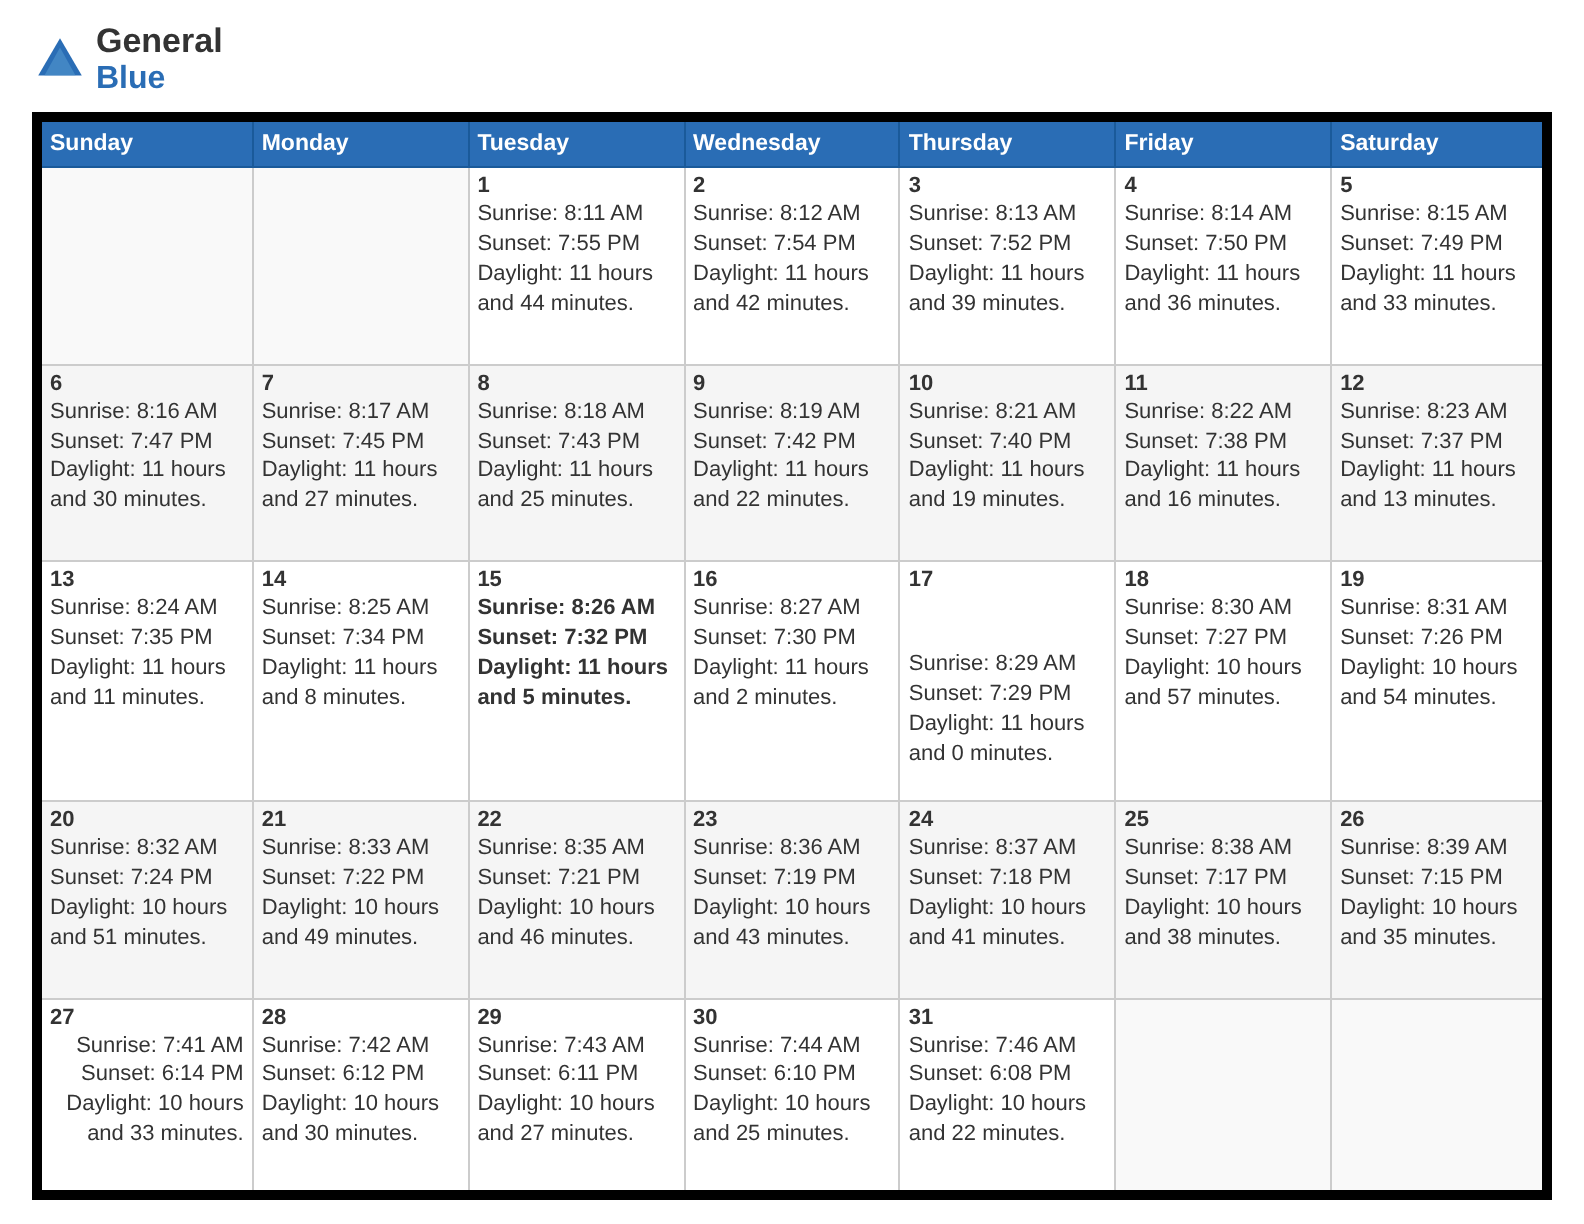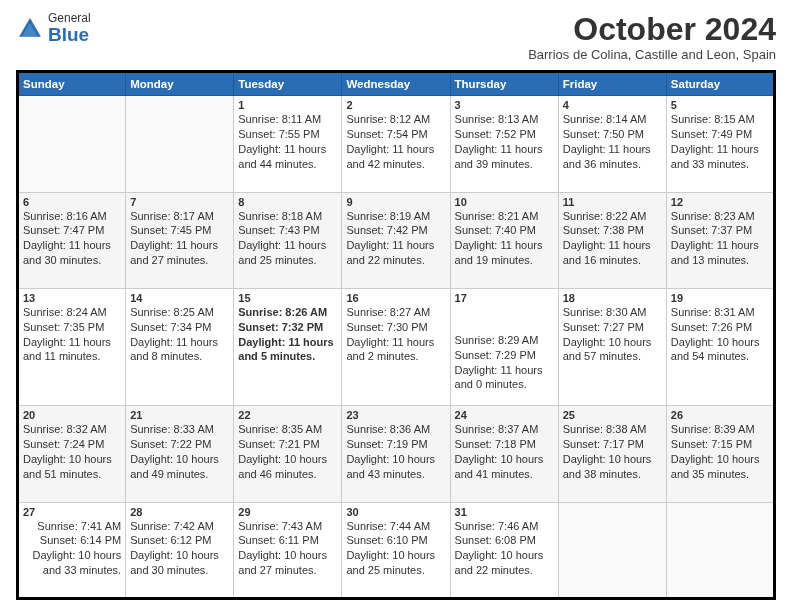--- a/index.html
+++ b/index.html
@@ -27,26 +27,26 @@
       display: flex;
       align-items: center;
       gap: 4px;
     }
     .logo-text {
       display: flex;
       flex-direction: column;
       line-height: 1.1;
     }
     .logo-general {
-      font-size: 12px;
-      font-weight: normal;
+      font-size: 17px;
+      font-weight: bold;
       color: #333;
     }
     .logo-blue {
-      font-size: 19px;
+      font-size: 16px;
       font-weight: bold;
       color: #2a6db5;
     }
     .logo-icon {
       width: 28px;
       height: 28px;
     }
     .title-block {
       text-align: right;
     }
@@ -55,21 +55,21 @@
       font-weight: bold;
       color: #333;
       line-height: 1.1;
     }
     .subtitle {
       font-size: 13px;
       color: #444;
     }
     .calendar {
       flex: 1;
-      border: 3px solid #000000;
+      border: 5px solid #000000;
       border-collapse: collapse;
       width: 100%;
       table-layout: fixed;
     }
     .calendar thead tr th {
       background: #2a6db5;
       color: #fff;
       font-size: 11.5px;
       font-weight: bold;
       padding: 5px 4px;
@@ -113,24 +113,20 @@
     <div class="logo">
       <svg class="logo-icon" viewBox="0 0 36 36">
         <polygon points="18,4 32,28 4,28" fill="#2a6db5"></polygon>
         <polygon points="18,10 28,28 8,28" fill="#5a9fd4" opacity="0.5"></polygon>
       </svg>
       <div class="logo-text">
         <span class="logo-general">General</span>
         <span class="logo-blue">Blue</span>
       </div>
     </div>
-    <div class="title-block">
-      <div class="main-title">October 2024</div>
-      <div class="subtitle">Barrios de Colina, Castille and Leon, Spain</div>
-    </div>
   </div>
 
   <table class="calendar">
     <thead>
       <tr>
       <th>Sunday</th>
           <th>Monday</th>
           <th>Tuesday</th>
           <th>Wednesday</th>
           <th>Thursday</th>

